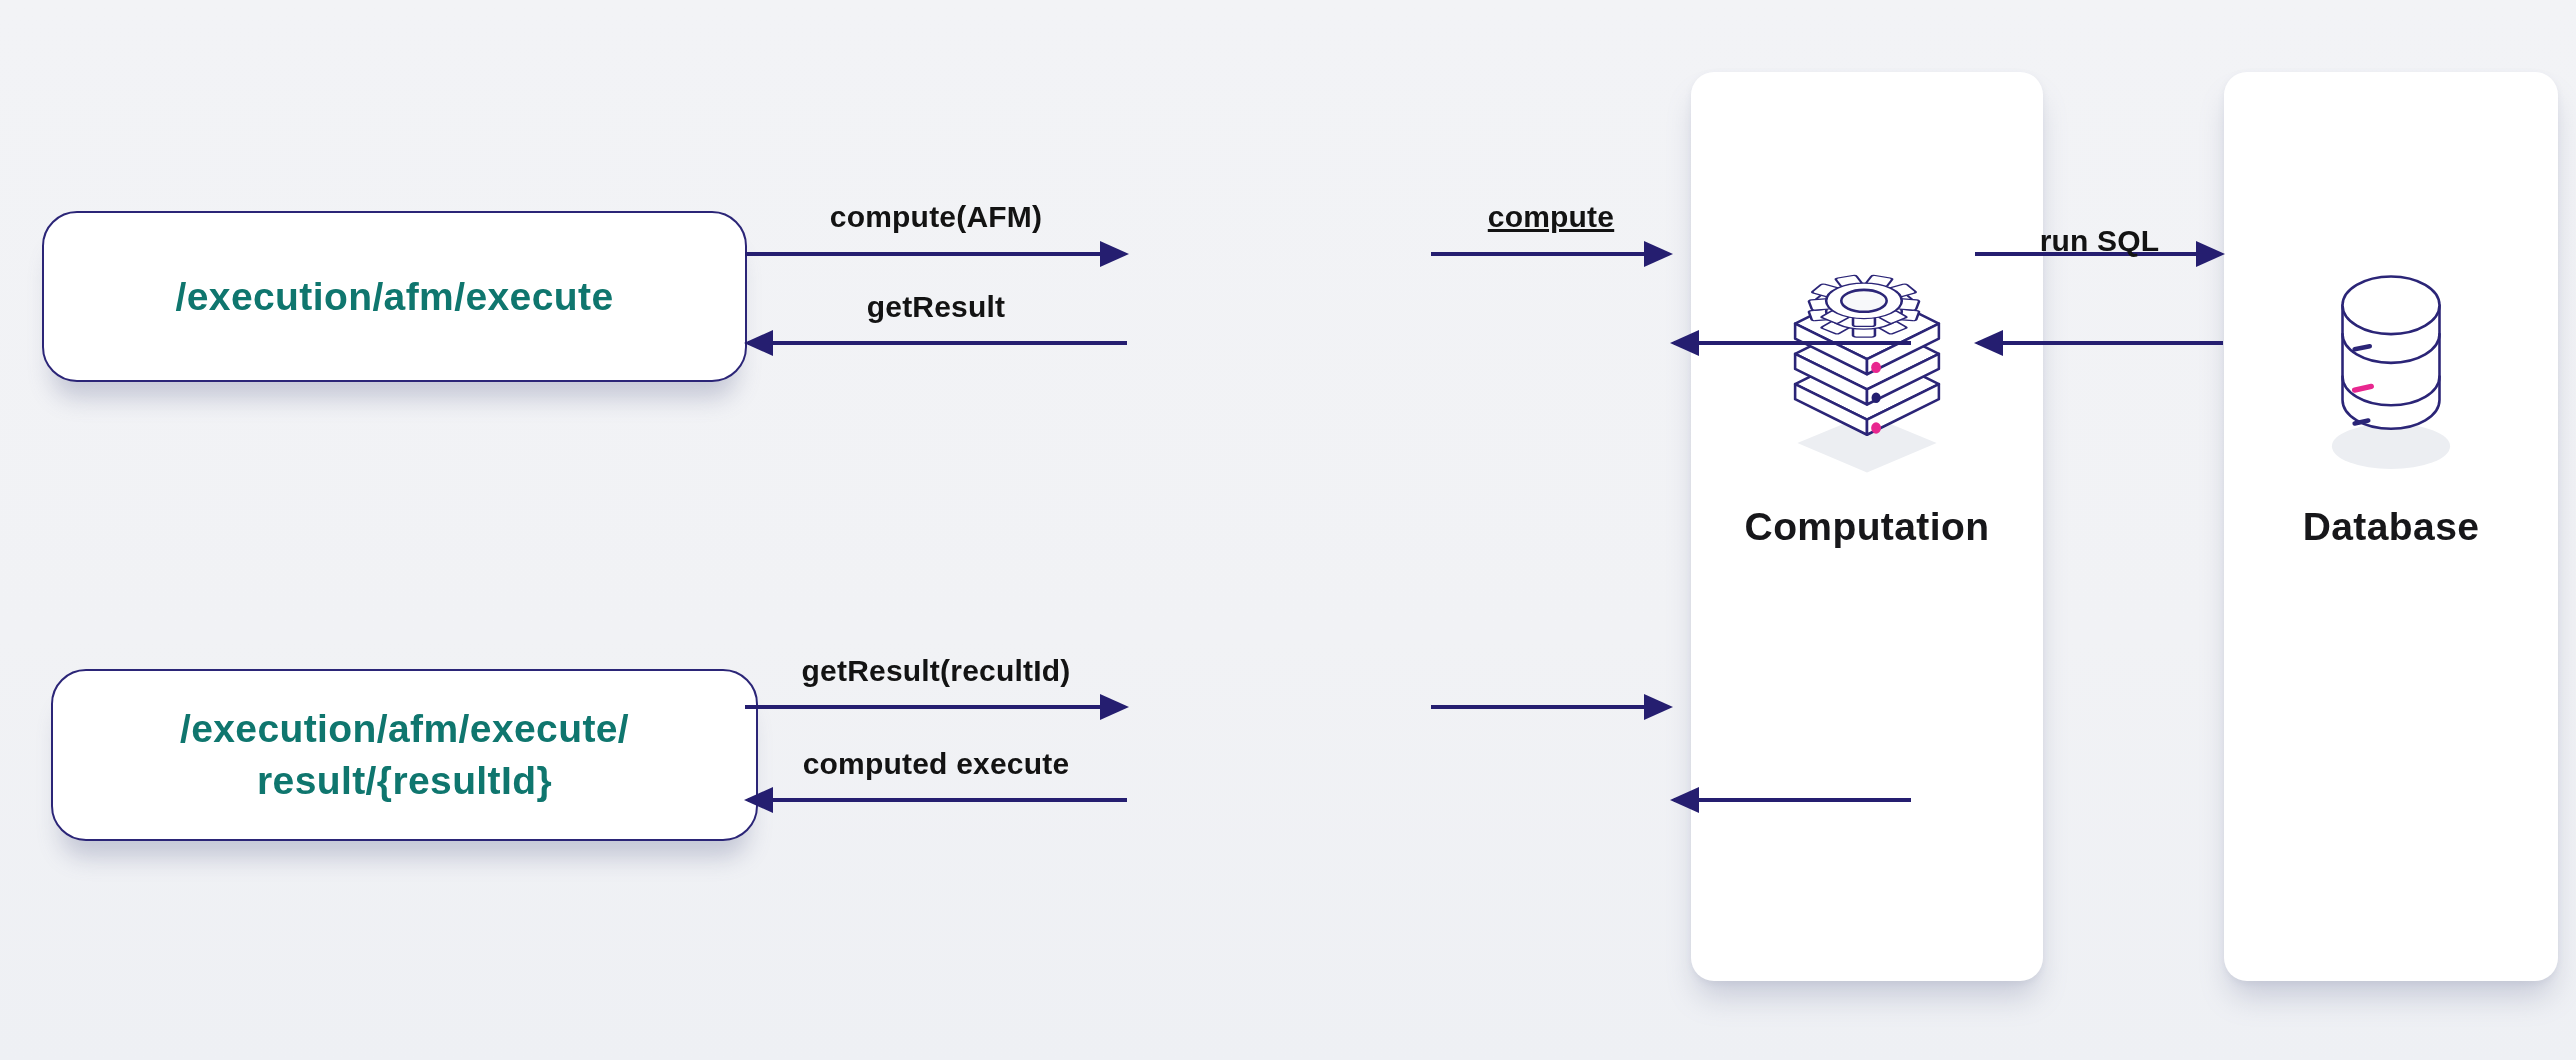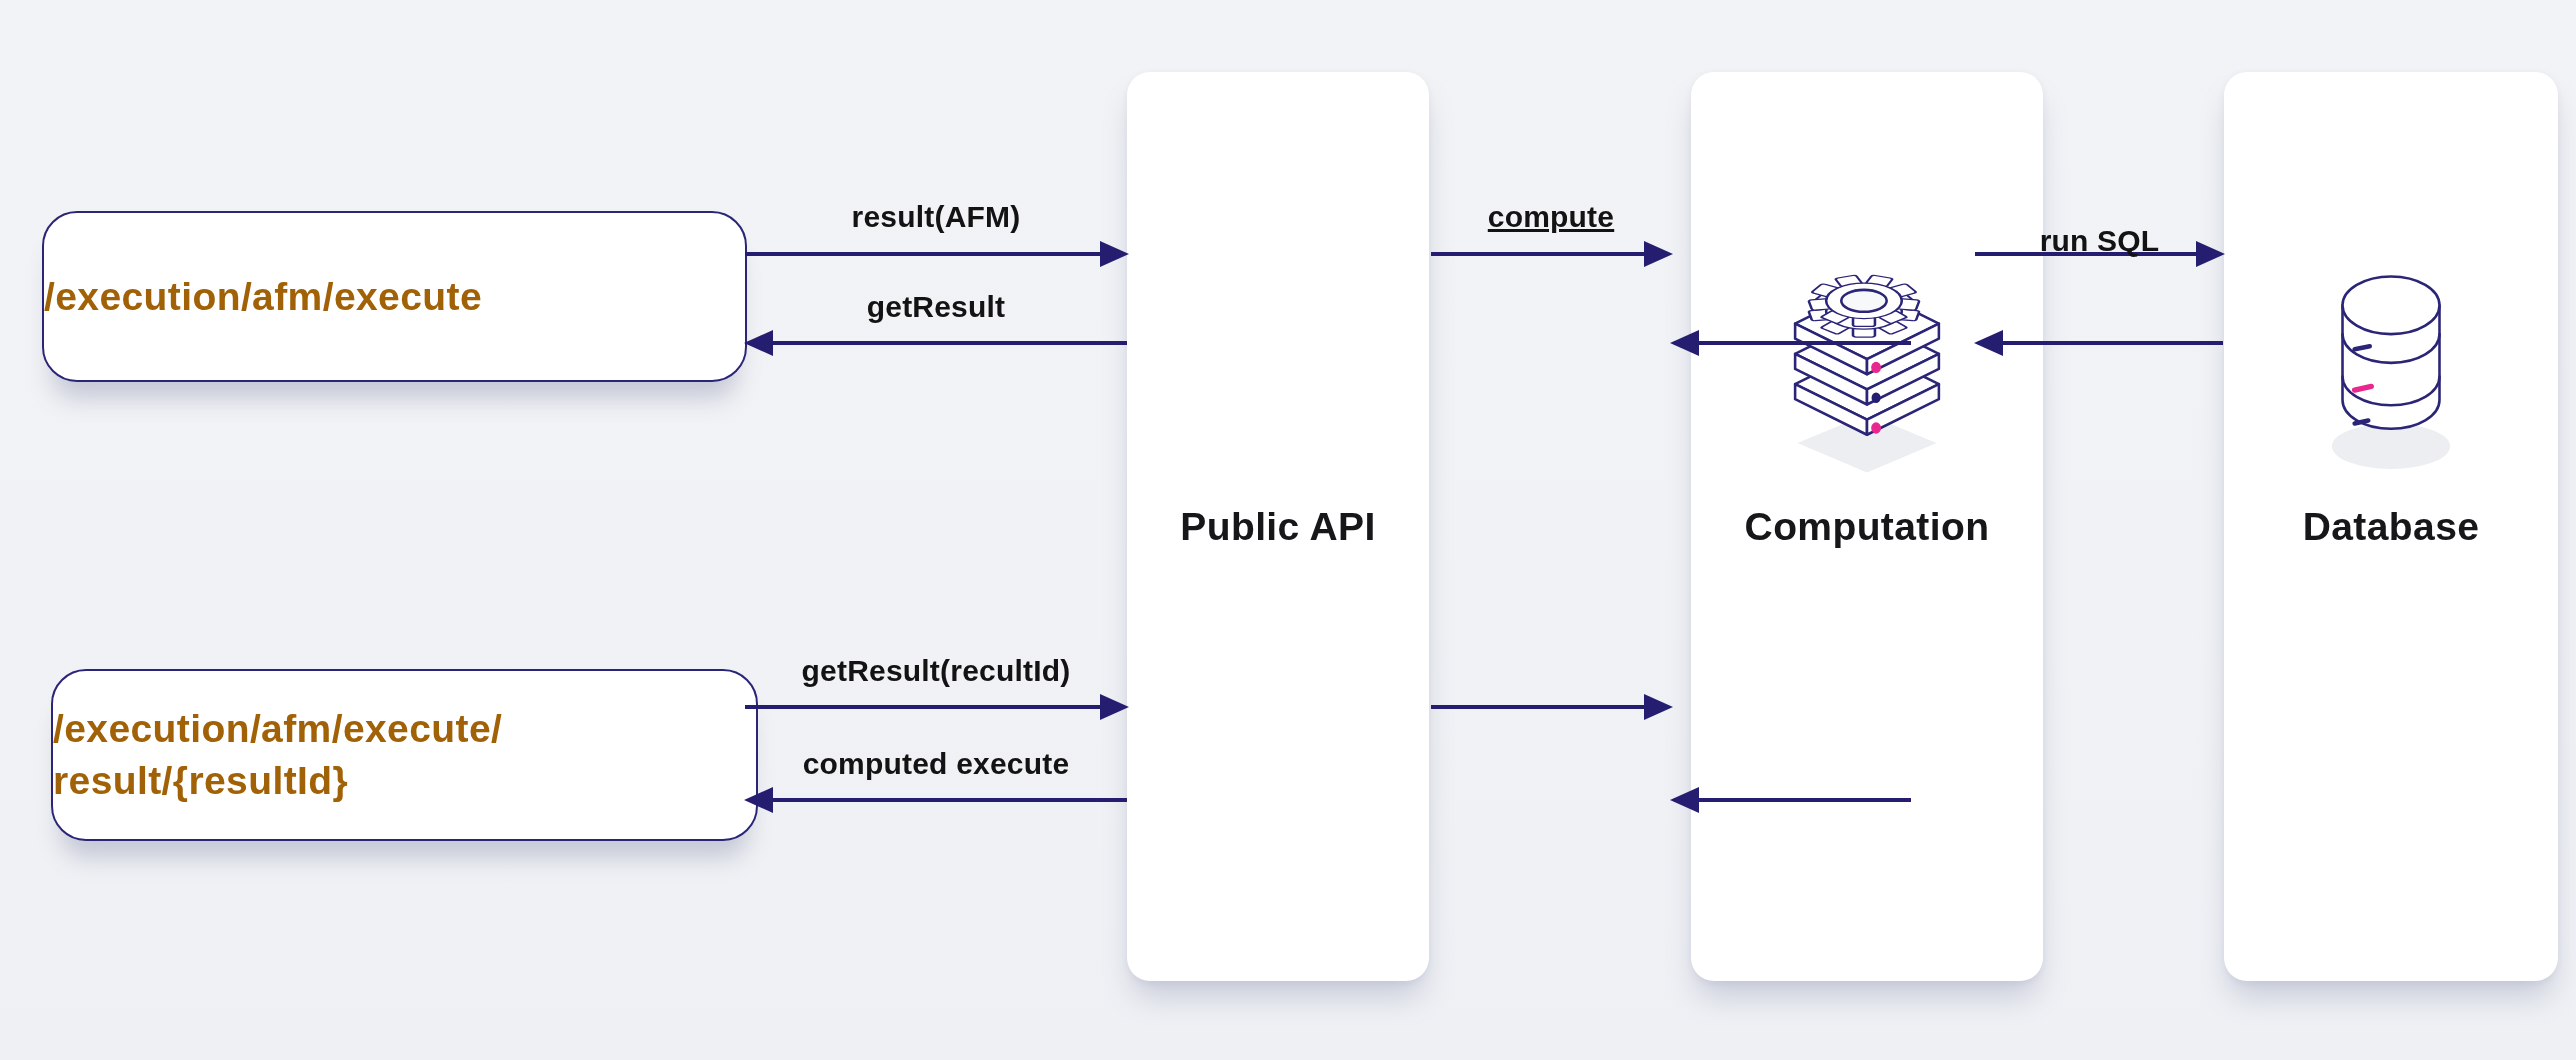--- a/index.html
+++ b/index.html
@@ -13,23 +13,23 @@
     position:relative;width:2576px;height:1061px;
     background:linear-gradient(180deg,#f2f3f6 0%,#f1f2f5 60%,#eef0f4 100%);
   }
   
   .endpoint{
     position:absolute;
     background:#ffffff;
     border:2.3px solid #2b2577;
     border-radius:35px;
     box-shadow:0 26px 23px -10.6px rgba(105,112,150,.32);
-    display:flex;flex-direction:column;align-items:flex-start;justify-content:center;
+    display:flex;flex-direction:column;align-items:center;justify-content:center;
     text-align:center;
-    color:#a16207;
+    color:#0f766e;
     font-size:39px;font-weight:700;line-height:52px;
     letter-spacing:0.4px;
   }
   #endpoint-execute{left:42px;top:211px;width:701px;height:167px;}
   #endpoint-result{left:39px;top:669px;width:703px;height:168px;margin-left:12px;}
   
   .panel{
     position:absolute;top:72px;height:909px;
     background:#ffffff;border-radius:23px;
     box-shadow:0 21px 30px -6px rgba(120,128,160,.33),0 2.3px 6px rgba(120,128,160,.10);
@@ -79,23 +79,20 @@
 
   <div class="endpoint" id="endpoint-execute">
     <span>/execution/afm/execute</span>
   </div>
 
   <div class="endpoint" id="endpoint-result">
     <span>/execution/afm/execute/</span>
     <span>result/{resultId}</span>
   </div>
 
-  <div class="panel" id="panel-public-api">
-    <div class="panel-title">Public API</div>
-  </div>
 
   <div class="panel" id="panel-computation">
     <div class="panel-icon" id="computation-icon">
       <svg width="167" height="227" viewBox="0 0 220 300">
         <defs>
           <g id="slab">
             <path class="ln" d="M110,-47 L205,0 L110,47 L15,0 Z" fill="#ffffff"></path>
             <path class="ln" d="M15,0 L15,20 L110,67 L110,47 Z" fill="#ffffff"></path>
             <path class="ln" d="M205,0 L205,20 L110,67 L110,47 Z" fill="#ffffff"></path>
           </g>
@@ -152,21 +149,21 @@
   <div class="arrow right" style="left:1431px;top:252px;width:237px;"></div>
   <div class="arrow left" style="left:1674px;top:341px;width:237px;"></div>
   <div class="arrow right" style="left:1975px;top:252px;width:245px;"></div>
   <div class="arrow left" style="left:1978px;top:341px;width:245px;"></div>
 
   <div class="arrow right" style="left:745px;top:705px;width:379px;"></div>
   <div class="arrow left" style="left:748px;top:798px;width:379px;"></div>
   <div class="arrow right" style="left:1431px;top:705px;width:237px;"></div>
   <div class="arrow left" style="left:1674px;top:798px;width:237px;"></div>
 
-  <div class="arrow-label lane-a" style="top:199px;">result(AFM)</div>
+  <div class="arrow-label lane-a" style="top:199px;">compute(AFM)</div>
   <div class="arrow-label lane-a" style="top:289px;">getResult</div>
   <div class="arrow-label lane-b" style="top:199px;">compute</div>
   <div class="arrow-label lane-c" style="top:199px;">run SQL</div>
   <div class="arrow-label lane-a" style="top:653px;">getResult(recultId)</div>
   <div class="arrow-label lane-a" style="top:746px;">computed execute</div>
 
 </div>
 
 
 </body></html>

